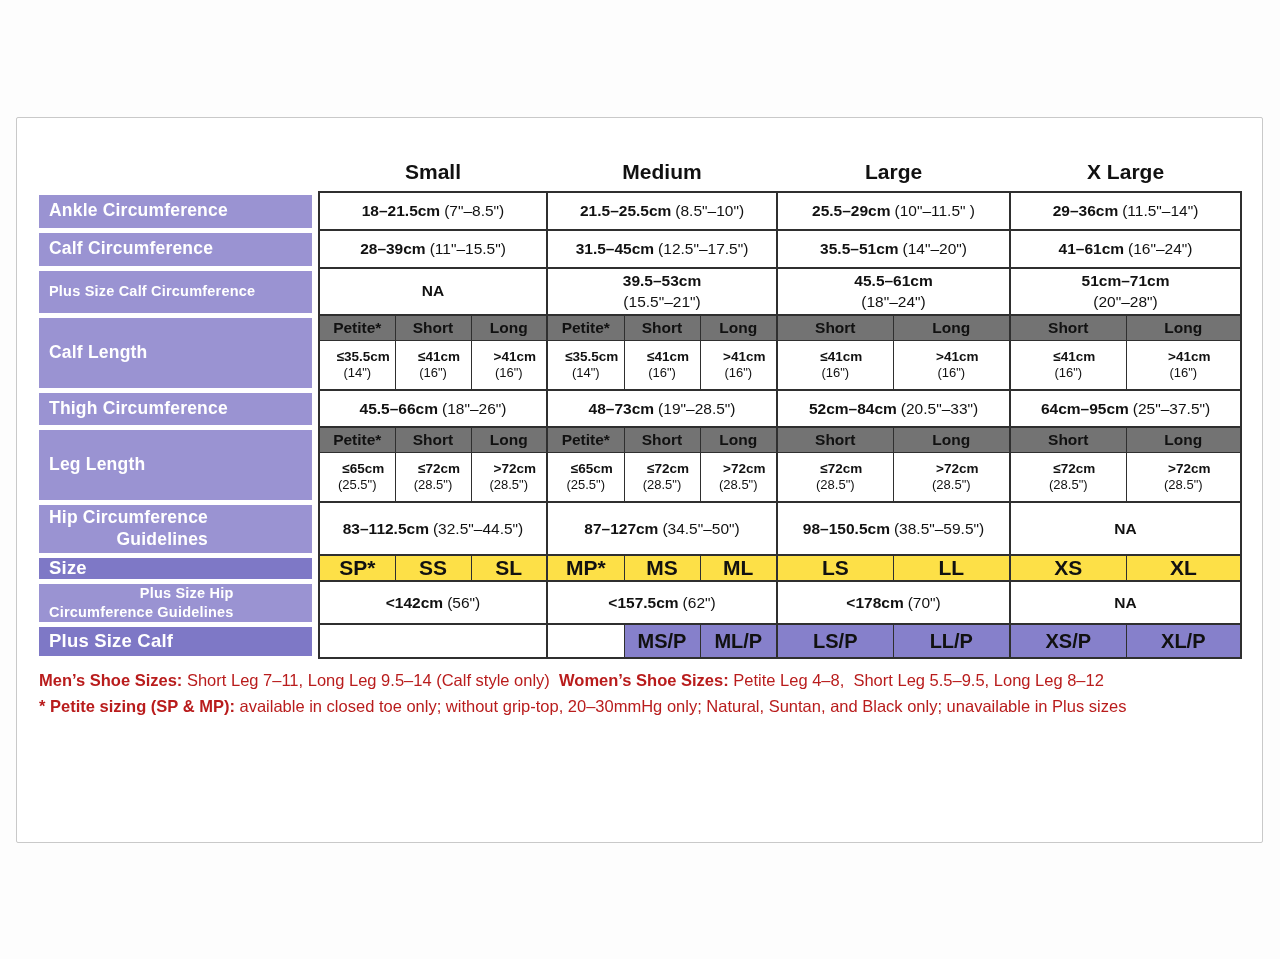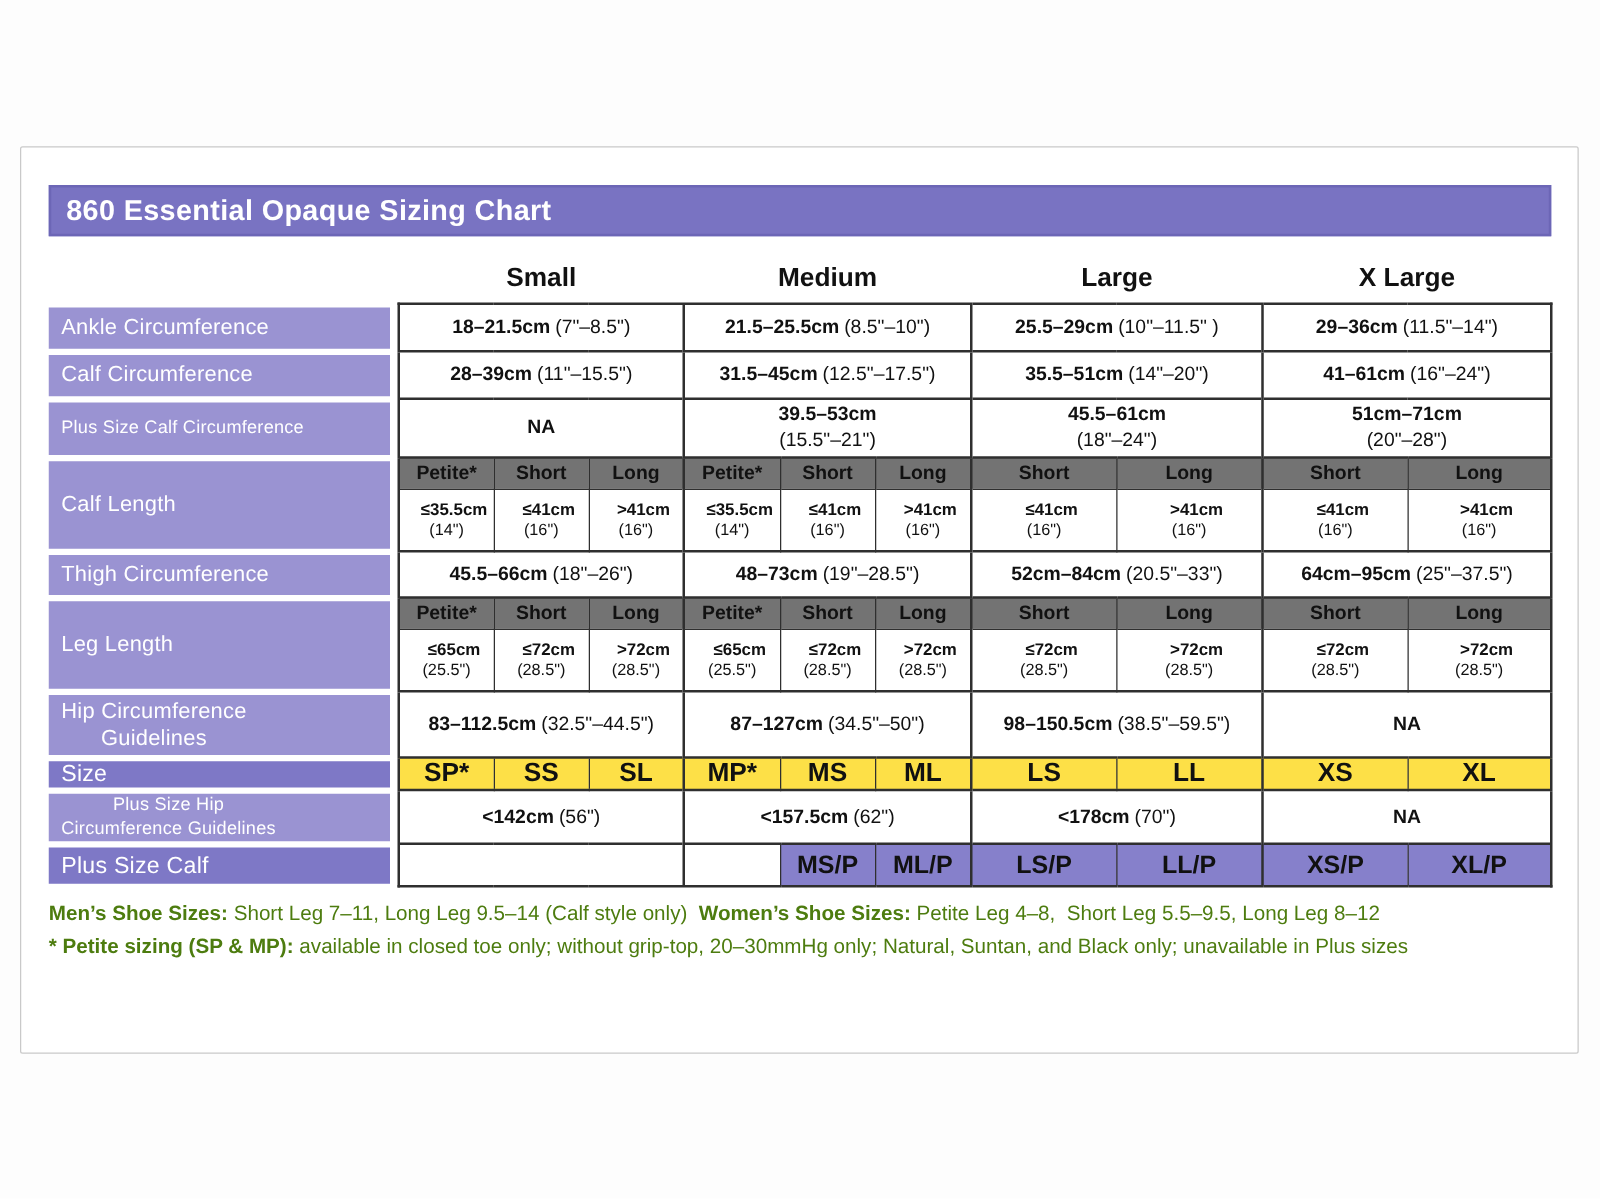--- a/index.html
+++ b/index.html
@@ -18,21 +18,21 @@
   table.sizing td:last-child{border-right-width:2.3px;}
   table.sizing tr.major > td{border-top-width:2.2px;}
   table.sizing tr.lastrow > td{border-bottom-width:2.3px;}
   table.sizing td.nob{border:none;}
   table.sizing td.labtd{border:none;position:relative;padding:0;}
 
   tr.hdr{height:44px;}
   .colhead{font-weight:700;font-size:21px;color:#101010;vertical-align:bottom !important;padding-bottom:7px !important;}
 
   .labbox{position:absolute;top:2.5px;bottom:2.5px;left:0;right:6px;background:#9a93d2;color:#ffffff;
-    font-weight:400;font-size:17.5px;display:flex;align-items:center;text-align:center;
+    font-weight:700;font-size:17.5px;display:flex;align-items:center;text-align:right;
     padding:0 10px;white-space:pre-line;letter-spacing:.2px;line-height:1.25;}
   td.labtd.dark .labbox{background:#7e78c6;font-size:18.5px;}
   td.labtd.sm .labbox{font-size:14.5px;}
 
   td.val .cm{font-weight:700;font-size:15.5px;}
   td.val .inch{font-weight:400;font-size:15.5px;margin-left:4px;}
   td.val .inch:empty{display:none;}
   td.val.stack .cm, td.val.stack .inch{display:block;margin-left:0;line-height:1.35;}
 
   td.sub{background:#737373;font-weight:700;font-size:15.5px;}
@@ -41,32 +41,29 @@
 
   td.szc{background:#fde047;color:#ffffff;font-weight:700;font-size:21px;}
   td.pzc{background:#8680cb;color:#ffffff;font-weight:700;font-size:20px;margin-top:13px;}
   td.blank{background:#ffffff;}
 
   tr.r-ankle{height:38px;} tr.r-calf{height:38px;} tr.r-pcc{height:47px;}
   tr.r-sub{height:25px;} tr.r-subval{height:50px;} tr.r-thigh{height:37px;}
   tr.r-hip{height:53px;} tr.r-size{height:25px;} tr.r-phip{height:43px;} tr.r-pcalf{height:34px;}
 
   .footnotes{margin-top:9px;width:1202px;}
-  .footnotes p{margin:1px 0;font-size:16.5px;line-height:25px;color:#4d7c0f;white-space:pre-wrap;}
+  .footnotes p{margin:1px 0;font-size:16.5px;line-height:25px;color:#b91c1c;white-space:pre-wrap;}
   .footnotes b{font-weight:700;}
 </style>
 </head>
 <body>
 
 <div class="canvas">
   <div class="card">
 
-    <div class="title-bar">
-      <span>860 Essential Opaque Sizing Chart</span>
-    </div>
 
     <table class="sizing">
       <colgroup>
         <col style="width:280px">
           <col style="width:76px">
           <col style="width:76px">
           <col style="width:76px">
         <col style="width:77px">
           <col style="width:76px">
           <col style="width:77px">

